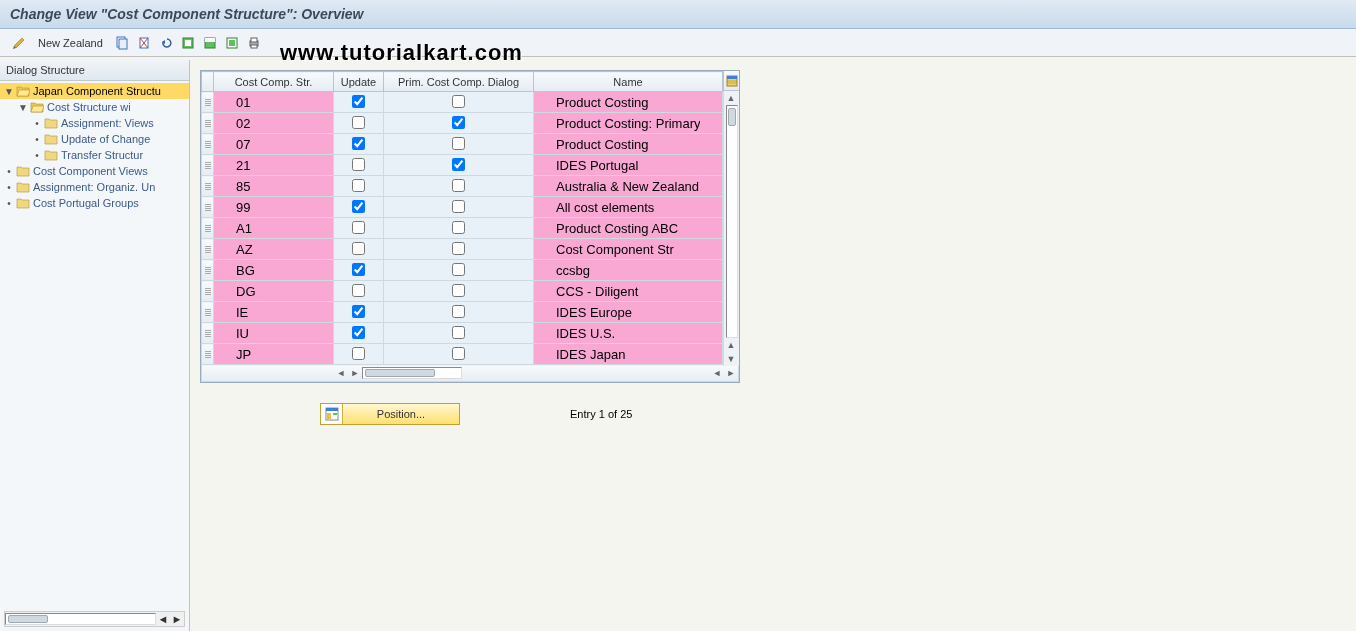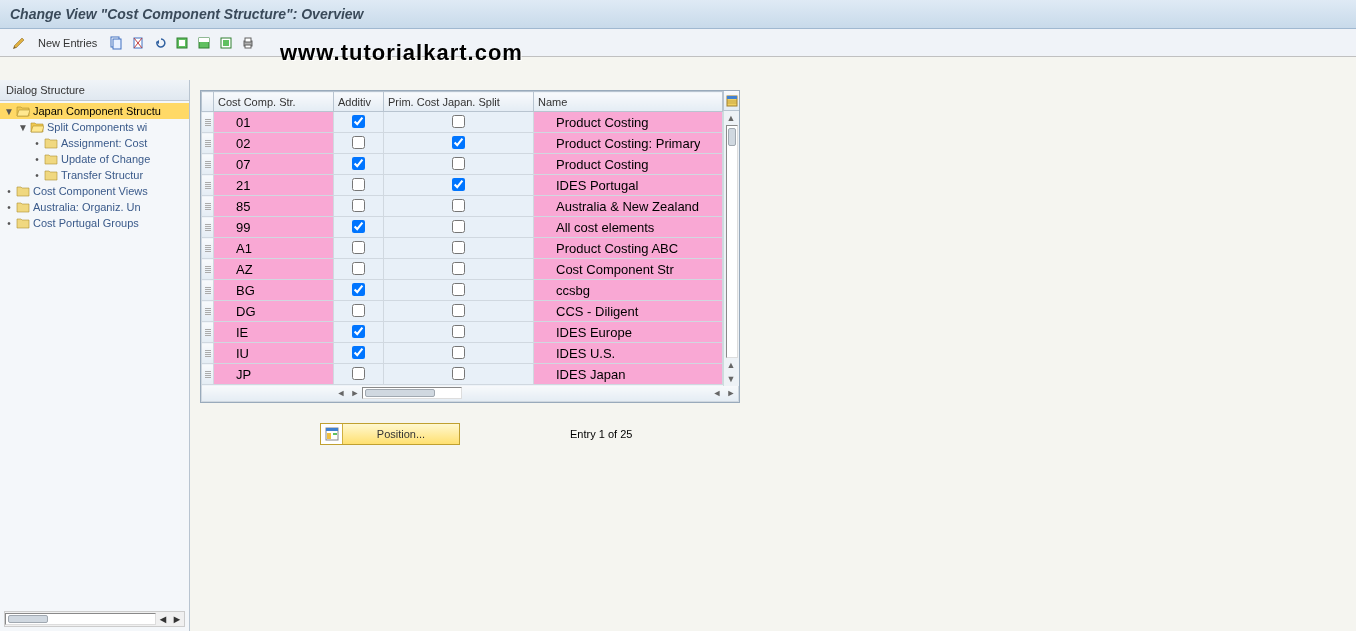--- a/index.html
+++ b/index.html
@@ -42,21 +42,20 @@
       color: #000000;
       text-shadow: 1px 1px 0 #fff;
       z-index: 50;
       pointer-events: none;
     }
     
     .main-area {
       position: absolute;
       top: 60px; left: 0; right: 0; bottom: 0;
       display: flex;
-      margin-top: 20px;
     }
     
     .sidebar {
       width: 190px;
       border-right: 1px solid #b8c4d0;
       background: #f4f7fa;
       position: relative;
       overflow: hidden;
     }
     .sidebar-title {
@@ -102,21 +101,21 @@
       width: 540px;
       border: 1px solid #9ab;
       background: #fff;
       position: relative;
     }
     .tbl { border-collapse: collapse; width: 100%; table-layout: fixed; }
     .tbl th {
       background: linear-gradient(to bottom, #f8fafc, #e4ecf4);
       border: 1px solid #b8c4d0;
       padding: 3px 4px;
-      text-align: left;
+      text-align: center;
       font-weight: normal;
       color: #333;
       height: 20px;
     }
     .tbl td {
       border: 1px solid #d0d8e0;
       padding: 0;
       background: #e8f0f8;
       height: 21px;
     }
@@ -197,21 +196,21 @@
 
 <div class="title-bar">Change View "Cost Component Structure": Overview</div>
 
 <div class="toolbar">
   <span class="toolbar-icon">
     <svg width="14" height="14" viewBox="0 0 14 14">
         <path d="M2 10 L10 2 L12 4 L4 12 Z" fill="#e0b040" stroke="#806020" stroke-width="0.5"></path>
         <path d="M2 10 L1 13 L4 12 Z" fill="#806020"></path>
       </svg>
   </span>
-  <span class="toolbar-text">New Entries</span>
+  <span class="toolbar-text">New Zealand</span>
   <span class="toolbar-icon">
     <svg width="14" height="14" viewBox="0 0 14 14">
         <rect x="2" y="1" width="8" height="10" fill="#fff" stroke="#4070c0"></rect>
         <rect x="4" y="3" width="8" height="10" fill="#e8f0ff" stroke="#4070c0"></rect>
       </svg>
   </span>
   <span class="toolbar-icon">
     <svg width="14" height="14" viewBox="0 0 14 14">
         <rect x="3" y="2" width="8" height="10" fill="#fff" stroke="#4070c0"></rect>
         <path d="M3 2 L11 12 M11 2 L3 12" stroke="#c04040" stroke-width="1"></path>
@@ -270,31 +269,31 @@
   </div>
         <div class="tree-item">
     <span style="width:14px;display:inline-block;"></span>
     <span class="tree-toggle">▼</span>
     <span class="tree-folder">
             <svg width="14" height="12" viewBox="0 0 14 12">
               <path d="M1 2 L5 2 L6 3 L13 3 L13 11 L1 11 Z" fill="#f0c850" stroke="#b09030" stroke-width="0.6"></path>
               <path d="M1 11 L3 5 L14 5 L12 11 Z" fill="#ffe890" stroke="#b09030" stroke-width="0.6"></path>
             </svg>
           </span>
-    <span class="tree-label">Split Components wi</span>
+    <span class="tree-label">Cost Structure wi</span>
   </div>
         <div class="tree-item">
     <span style="width:28px;display:inline-block;"></span>
     <span class="tree-toggle">•</span>
     <span class="tree-folder">
             <svg width="14" height="12" viewBox="0 0 14 12">
               <path d="M1 2 L5 2 L6 3 L13 3 L13 11 L1 11 Z" fill="#f0d880" stroke="#b09030" stroke-width="0.6"></path>
             </svg>
           </span>
-    <span class="tree-label">Assignment: Cost</span>
+    <span class="tree-label">Assignment: Views</span>
   </div>
         <div class="tree-item">
     <span style="width:28px;display:inline-block;"></span>
     <span class="tree-toggle">•</span>
     <span class="tree-folder">
             <svg width="14" height="12" viewBox="0 0 14 12">
               <path d="M1 2 L5 2 L6 3 L13 3 L13 11 L1 11 Z" fill="#f0d880" stroke="#b09030" stroke-width="0.6"></path>
             </svg>
           </span>
     <span class="tree-label">Update of Change</span>
@@ -320,21 +319,21 @@
     <span class="tree-label">Cost Component Views</span>
   </div>
         <div class="tree-item">
     <span style="width:0px;display:inline-block;"></span>
     <span class="tree-toggle">•</span>
     <span class="tree-folder">
             <svg width="14" height="12" viewBox="0 0 14 12">
               <path d="M1 2 L5 2 L6 3 L13 3 L13 11 L1 11 Z" fill="#f0d880" stroke="#b09030" stroke-width="0.6"></path>
             </svg>
           </span>
-    <span class="tree-label">Australia: Organiz. Un</span>
+    <span class="tree-label">Assignment: Organiz. Un</span>
   </div>
         <div class="tree-item">
     <span style="width:0px;display:inline-block;"></span>
     <span class="tree-toggle">•</span>
     <span class="tree-folder">
             <svg width="14" height="12" viewBox="0 0 14 12">
               <path d="M1 2 L5 2 L6 3 L13 3 L13 11 L1 11 Z" fill="#f0d880" stroke="#b09030" stroke-width="0.6"></path>
             </svg>
           </span>
     <span class="tree-label">Cost Portugal Groups</span>
@@ -357,22 +356,22 @@
           <col style="width:120px">
           <col style="width:50px">
           <col style="width:150px">
           <col>
           <col style="width:16px">
         </colgroup>
         <thead>
           <tr>
             <th></th>
             <th>Cost Comp. Str.</th>
-            <th>Additiv</th>
-            <th>Prim. Cost Japan. Split</th>
+            <th>Update</th>
+            <th>Prim. Cost Comp. Dialog</th>
             <th>Name</th>
             <th style="padding:0;"></th>
           </tr>
         </thead>
         <tbody id="tbody">
             <tr>
     <td class="row-handle">
                 <div>
                   <div></div>
                   <div></div>

